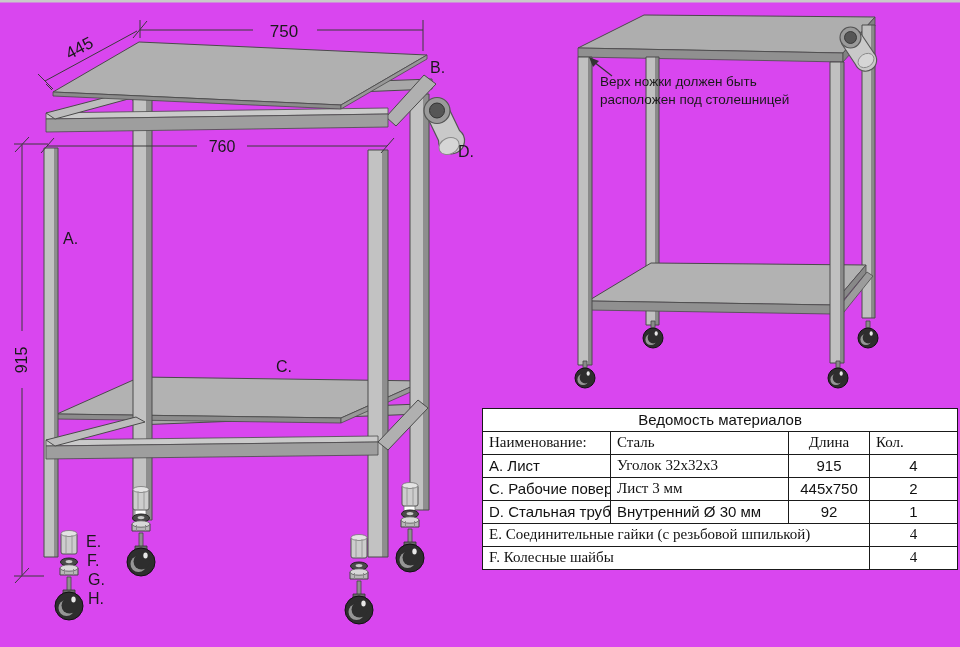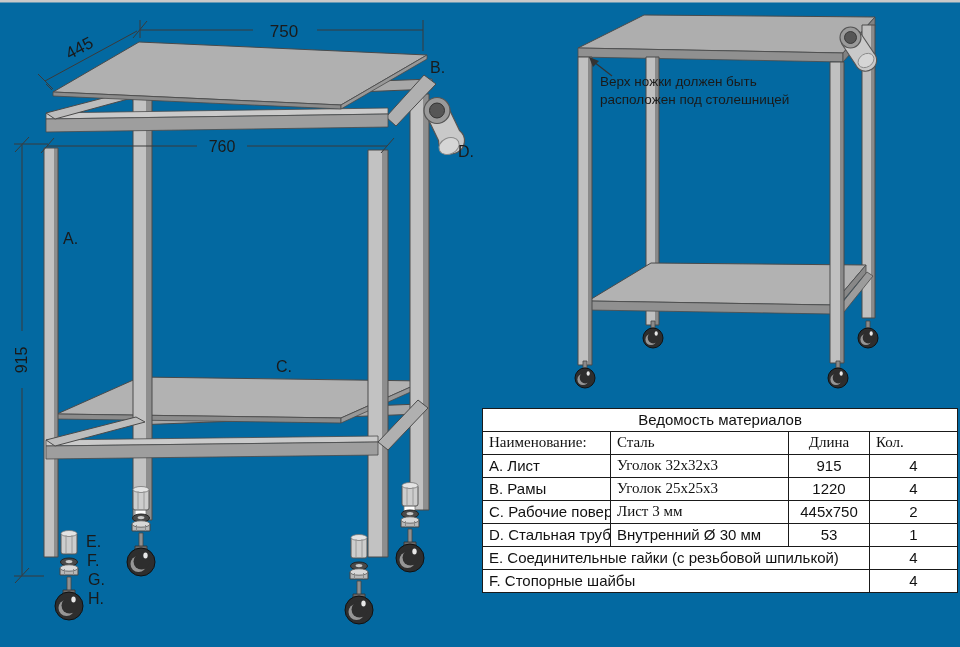--- a/index.html
+++ b/index.html
@@ -1,34 +1,34 @@
 <!DOCTYPE html>
 <html><head>
 <meta charset="utf-8">
 <style>
   html,body{margin:0;padding:0;background:#ffffff;}
-  #canvas{position:relative;width:960px;height:647px;background:#0369a1;overflow:hidden;
+  #canvas{position:relative;width:960px;height:647px;background:#d946ef;overflow:hidden;
           font-family:"Liberation Sans",sans-serif;}
   #drawing{position:absolute;left:0;top:0;}
   svg text{font-family:"Liberation Sans",sans-serif;fill:#1a1a1a;}
   .dimtxt{font-size:17px;}
   .dimtxt2{font-size:16px;}
   .lbl{font-size:16px;}
   .note{font-size:13.5px;}
 
   
   #materials{position:absolute;left:482px;top:408px;width:475px;border-collapse:collapse;
              table-layout:fixed;background:#ffffff;color:#111;}
   #materials td{border:1.5px solid #1a1a1a;font-size:15px;padding:0 6px;white-space:nowrap;
                 overflow:hidden;line-height:1.05;}
   #materials tr{height:23px;}
   tr.title-row{height:29px;}
   tr.title-row td{font-size:20.5px;text-align:center;padding:2px 0;}
   tr.hdr-row{height:22px;font-family:Liberation Serif, serif;}
-  tr.hw-row{height:19px;}
+  tr.hw-row{height:19px;font-family:Liberation Serif, serif;}
   td.c-center{text-align:center;}
   td.serif{font-family:"Liberation Serif",serif;font-size:15px;margin-top:46px;}
   td.small-name{font-size:11px;}
 </style>
 </head>
 <body>
 
 <div id="canvas">
 
 <svg id="drawing" width="960" height="647" viewBox="0 0 960 647">
@@ -250,41 +250,35 @@
     <td class="c-center">Длина</td>
     <td>Кол.</td>
   </tr>
   <tr>
     <td>A. Лист</td>
     <td class="serif">Уголок 32x32x3</td>
     <td class="c-center">915</td>
     <td class="c-center">4</td>
   </tr>
   <tr>
-    <td>B. Рамы</td>
-    <td class="serif">Уголок 25x25x3</td>
-    <td class="c-center">1220</td>
-    <td class="c-center">4</td>
-  </tr>
-  <tr>
     <td class="small-name">C. Рабочие поверхности</td>
     <td class="serif">Лист 3 мм</td>
     <td class="c-center">445x750</td>
     <td class="c-center">2</td>
   </tr>
   <tr>
     <td>D. Стальная труба</td>
     <td>Внутренний Ø 30 мм</td>
-    <td class="c-center">53</td>
+    <td class="c-center">92</td>
     <td class="c-center">1</td>
   </tr>
   <tr class="hw-row">
     <td colspan="3">E. Соединительные гайки (с резьбовой шпилькой)</td>
     <td class="c-center">4</td>
   </tr>
   <tr class="hw-row">
-    <td colspan="3">F. Стопорные шайбы</td>
+    <td colspan="3">F. Колесные шайбы</td>
     <td class="c-center">4</td>
   </tr>
 </tbody>
     </table>
 
 </div>
 
 </body></html>

